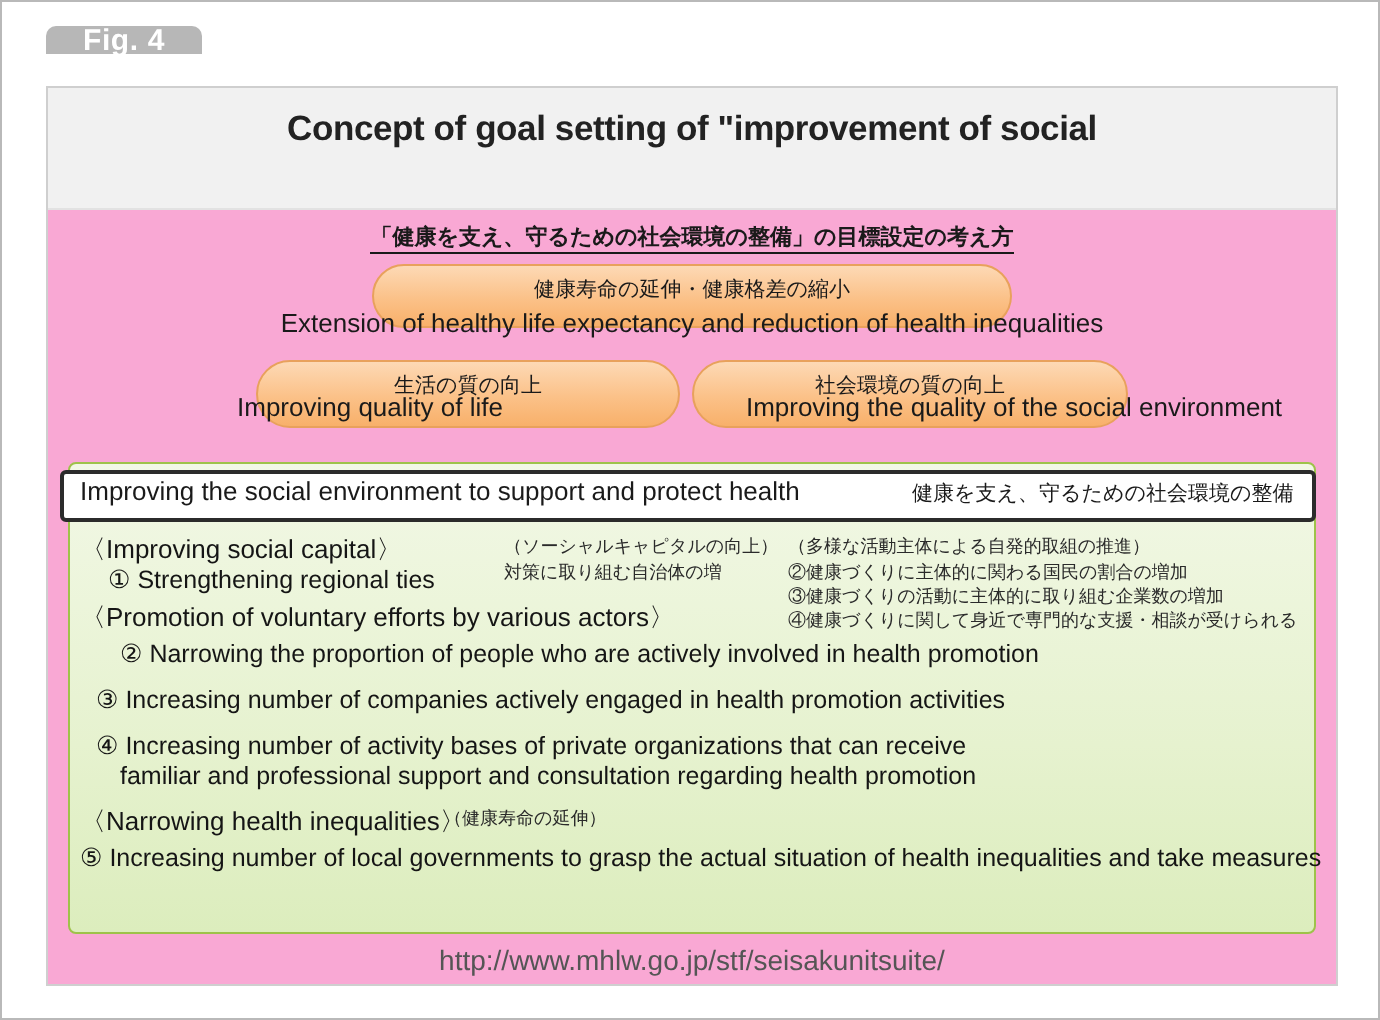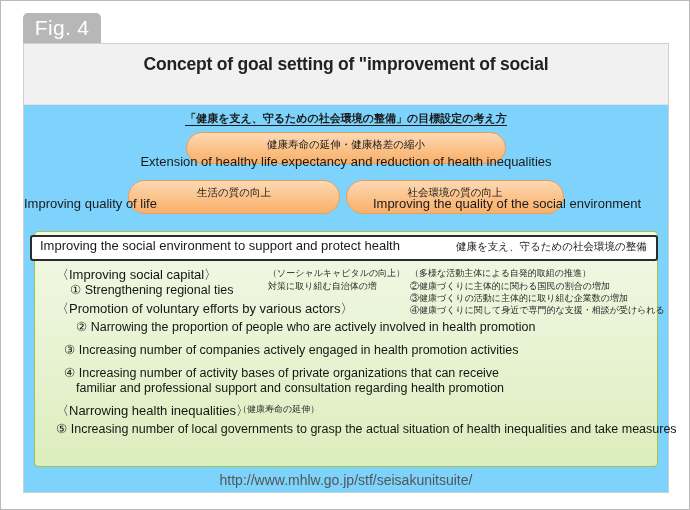--- a/index.html
+++ b/index.html
@@ -20,39 +20,39 @@
     box-sizing: border-box;
     border: 1px solid #b9b9b9;
     background: #ffffff;
   }
   
   .fig-tab {
     position: absolute;
     left: 22px;
     top: 12px;
     width: 78px;
-    height: 30px;
+    height: 14px;
     background: #b7b7b7;
     border-radius: 5px 5px 0 0;
     color: #ffffff;
-    font-size: 21px;
-    font-weight: normal;
+    font-size: 15px;
+    font-weight: bold;
     display: flex;
     align-items: center;
     justify-content: center;
     letter-spacing: 0.3px;
   }
   
   .slide {
     position: absolute;
     left: 22px;
     top: 42px;
     width: 646px;
     height: 450px;
-    background: #7dd3fc;
+    background: #f9a8d4;
     border: 1px solid #cfcfcf;
     box-sizing: border-box;
   }
   .title-band {
     position: absolute;
     left: 0;
     top: 0;
     width: 644px;
     height: 60px;
     background: #f1f1f1;
@@ -128,21 +128,21 @@
   #en-top {
     left: 0;
     top: 110px;
     width: 644px;
     text-align: center;
   }
   #en-left {
     left: 0;
     top: 152px;
     width: 322px;
-    text-align: left;
+    text-align: center;
   }
   #en-right {
     left: 322px;
     top: 152px;
     width: 322px;
     text-align: center;
   }
 
   
   .green-box {
@@ -179,21 +179,20 @@
     left: 432px;
     top: 196px;
     font-size: 10.5px;
     color: #1a1a1a;
   }
 
   .body-text {
     position: absolute;
     color: #151515;
     white-space: nowrap;
-    margin-left: 16px;
   }
   .lv1 { font-size: 13px; }
   .lv2 { font-size: 12.5px; }
   .jp-small { font-size: 9px; color: #2a2a2a; }
 
   .url {
     position: absolute;
     left: 0;
     top: 428px;
     width: 644px;

